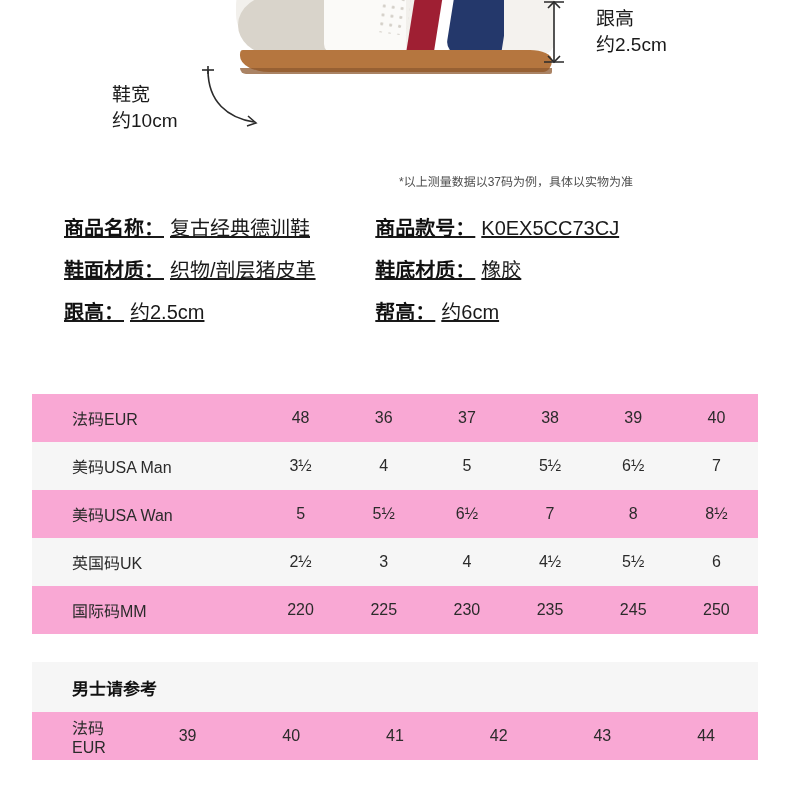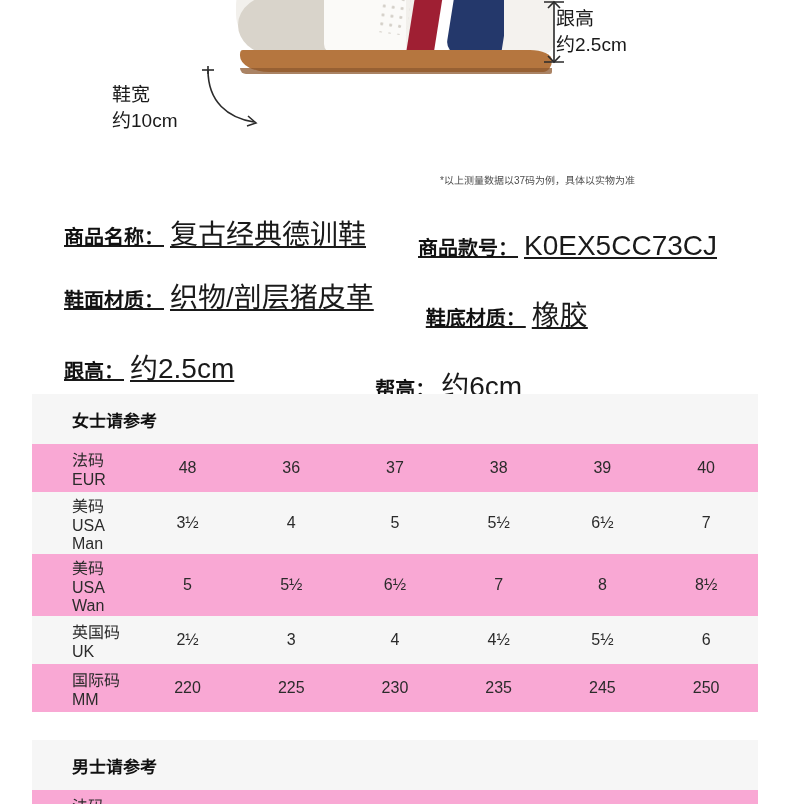--- a/index.html
+++ b/index.html
@@ -134,28 +134,28 @@
     stroke: #2b2b2b;
     fill: none;
   }
   .callout {
     position: absolute;
     font-size: 19px;
     line-height: 1.35;
     color: #1a1a1a;
     white-space: nowrap;
   }
-  .callout.heel { left: 556px; top: 6px; }
+  .callout.heel { left: 596px; top: 6px; }
   .callout.width { left: 112px; top: 82px; }
 
   .note {
     position: absolute;
-    left: 440px;
+    left: 399px;
     top: 172px;
-    font-size: 10px;
+    font-size: 12px;
     color: #4d4d4d;
     white-space: nowrap;
   }
 
   
   .specs {
     position: absolute;
     left: 0;
     top: 212px;
     width: 644px;
@@ -163,29 +163,29 @@
   }
   .spec-row {
     display: flex;
     margin-bottom: 13px;
   }
   .spec-cell {
     display: flex;
     align-items: baseline;
   }
   .spec-cell.left  { width: 395px; padding-left: 64px; box-sizing: border-box; }
-  .spec-cell.right { width: 395px; padding-left: 52px; box-sizing: border-box; margin-top: 18px; }
+  .spec-cell.right { width: 395px; padding-left: 52px; box-sizing: border-box; }
   .spec-label {
     font-size: 20px;
     font-weight: bold;
     color: #111;
     white-space: nowrap;
   }
   .spec-value {
-    font-size: 28px;
+    font-size: 20px;
     color: #1a1a1a;
     margin-left: 6px;
     white-space: nowrap;
   }
 
   
   .tables {
     position: absolute;
     left: 32px;
     top: 394px;
@@ -301,23 +301,20 @@
       <span class="spec-label">帮高：</span>
       <span class="spec-value">约6cm</span>
     </div>
   </div>
 </div>
 
 <div class="tables">
 
   <table class="size-table">
     <tbody>
-      <tr class="head zebra-0">
-        <th colspan="7">女士请参考</th>
-      </tr>
       <tr class="zebra-1">
         <td class="rowhead">法码EUR</td>
         <td>48</td>
         <td>36</td>
         <td>37</td>
         <td>38</td>
         <td>39</td>
         <td>40</td>
       </tr>
       <tr class="zebra-0">

